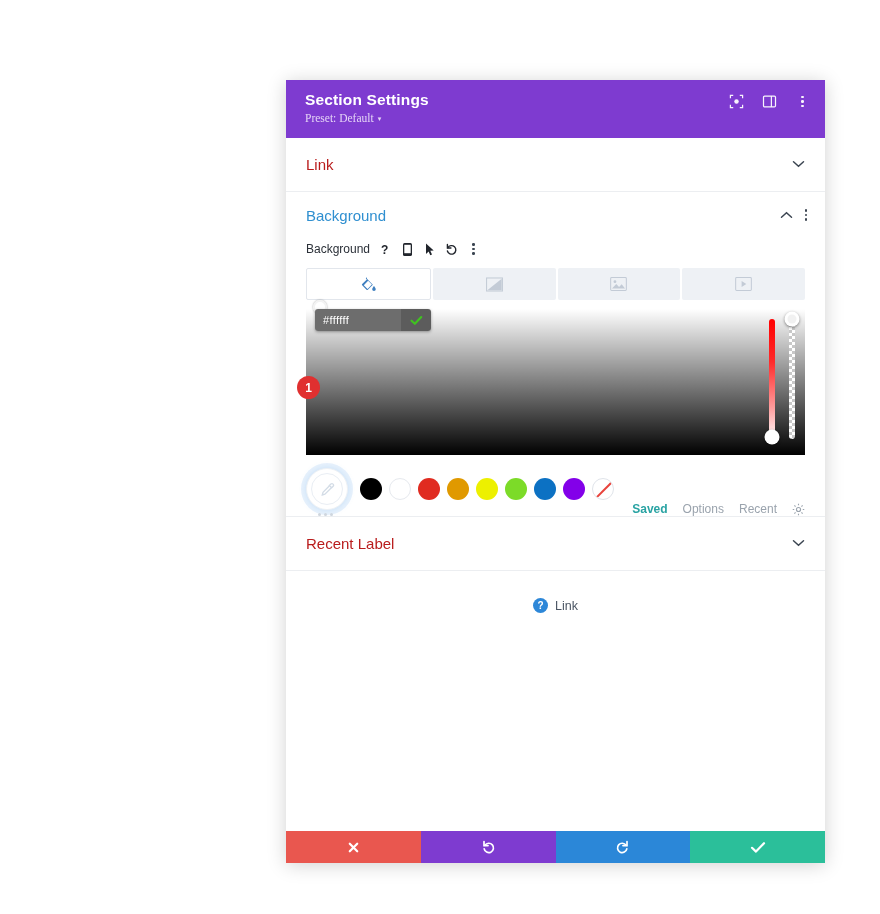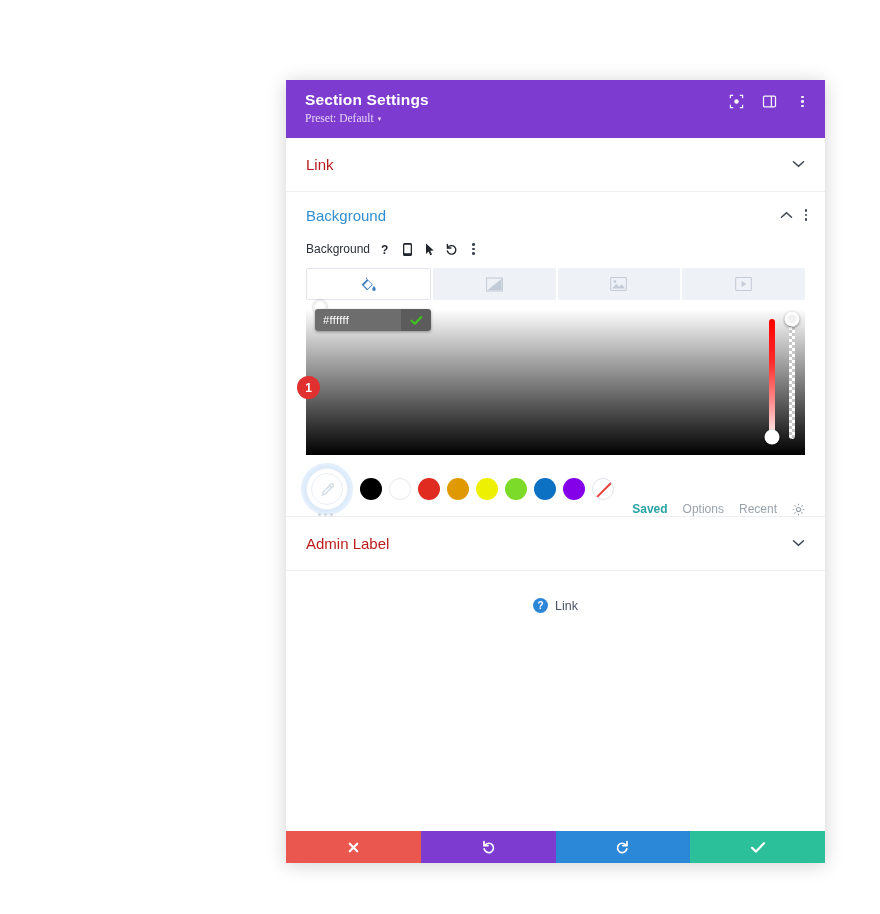--- a/index.html
+++ b/index.html
@@ -722,21 +722,21 @@
         <span class="gear">
           <svg width="13" height="13" viewBox="0 0 14 14" fill="none" stroke="#9aa3ad" stroke-width="1.2">
             <circle cx="7" cy="7" r="2.2"></circle>
             <path d="M7 0.8 L7 2.4 M7 11.6 L7 13.2 M0.8 7 L2.4 7 M11.6 7 L13.2 7 M2.6 2.6 L3.8 3.8 M10.2 10.2 L11.4 11.4 M11.4 2.6 L10.2 3.8 M3.8 10.2 L2.6 11.4"></path>
           </svg>
         </span>
       </div>
     </div>
 
     <div class="accordion-row">
-      <span class="accordion-title">Admin Label</span>
+      <span class="accordion-title">Recent Label</span>
       <span class="chev">
         <svg width="13" height="8" viewBox="0 0 13 8" fill="none" stroke="#3b4551" stroke-width="1.5" stroke-linecap="round">
           <path d="M1.5 1.8 L6.5 6.2 L11.5 1.8"></path>
         </svg>
       </span>
     </div>
 
     <div class="help-row">
       <span class="help-badge">?</span>
       <span class="help-text">Link</span>

